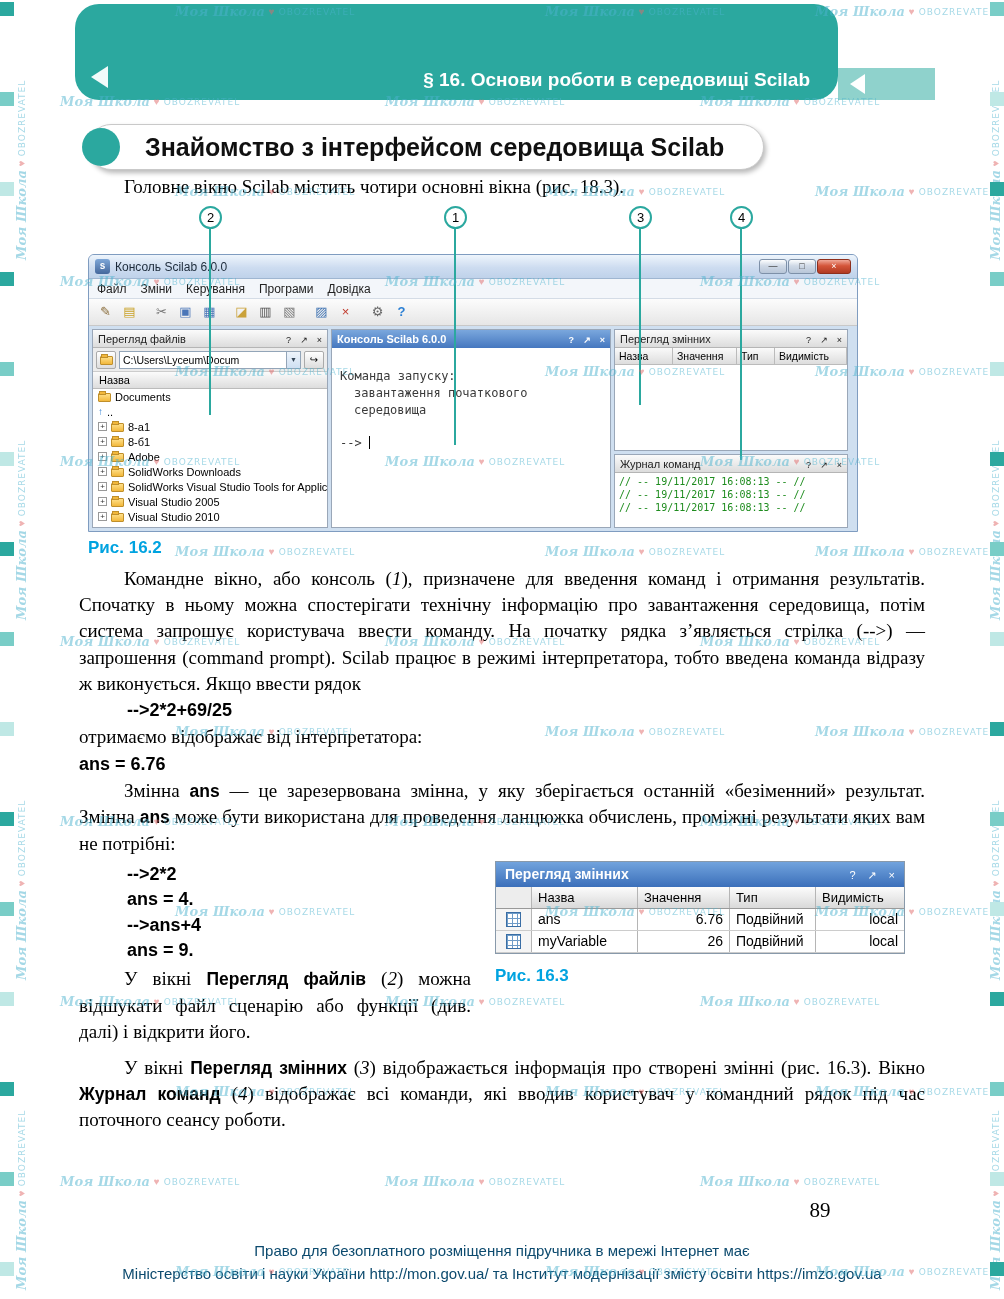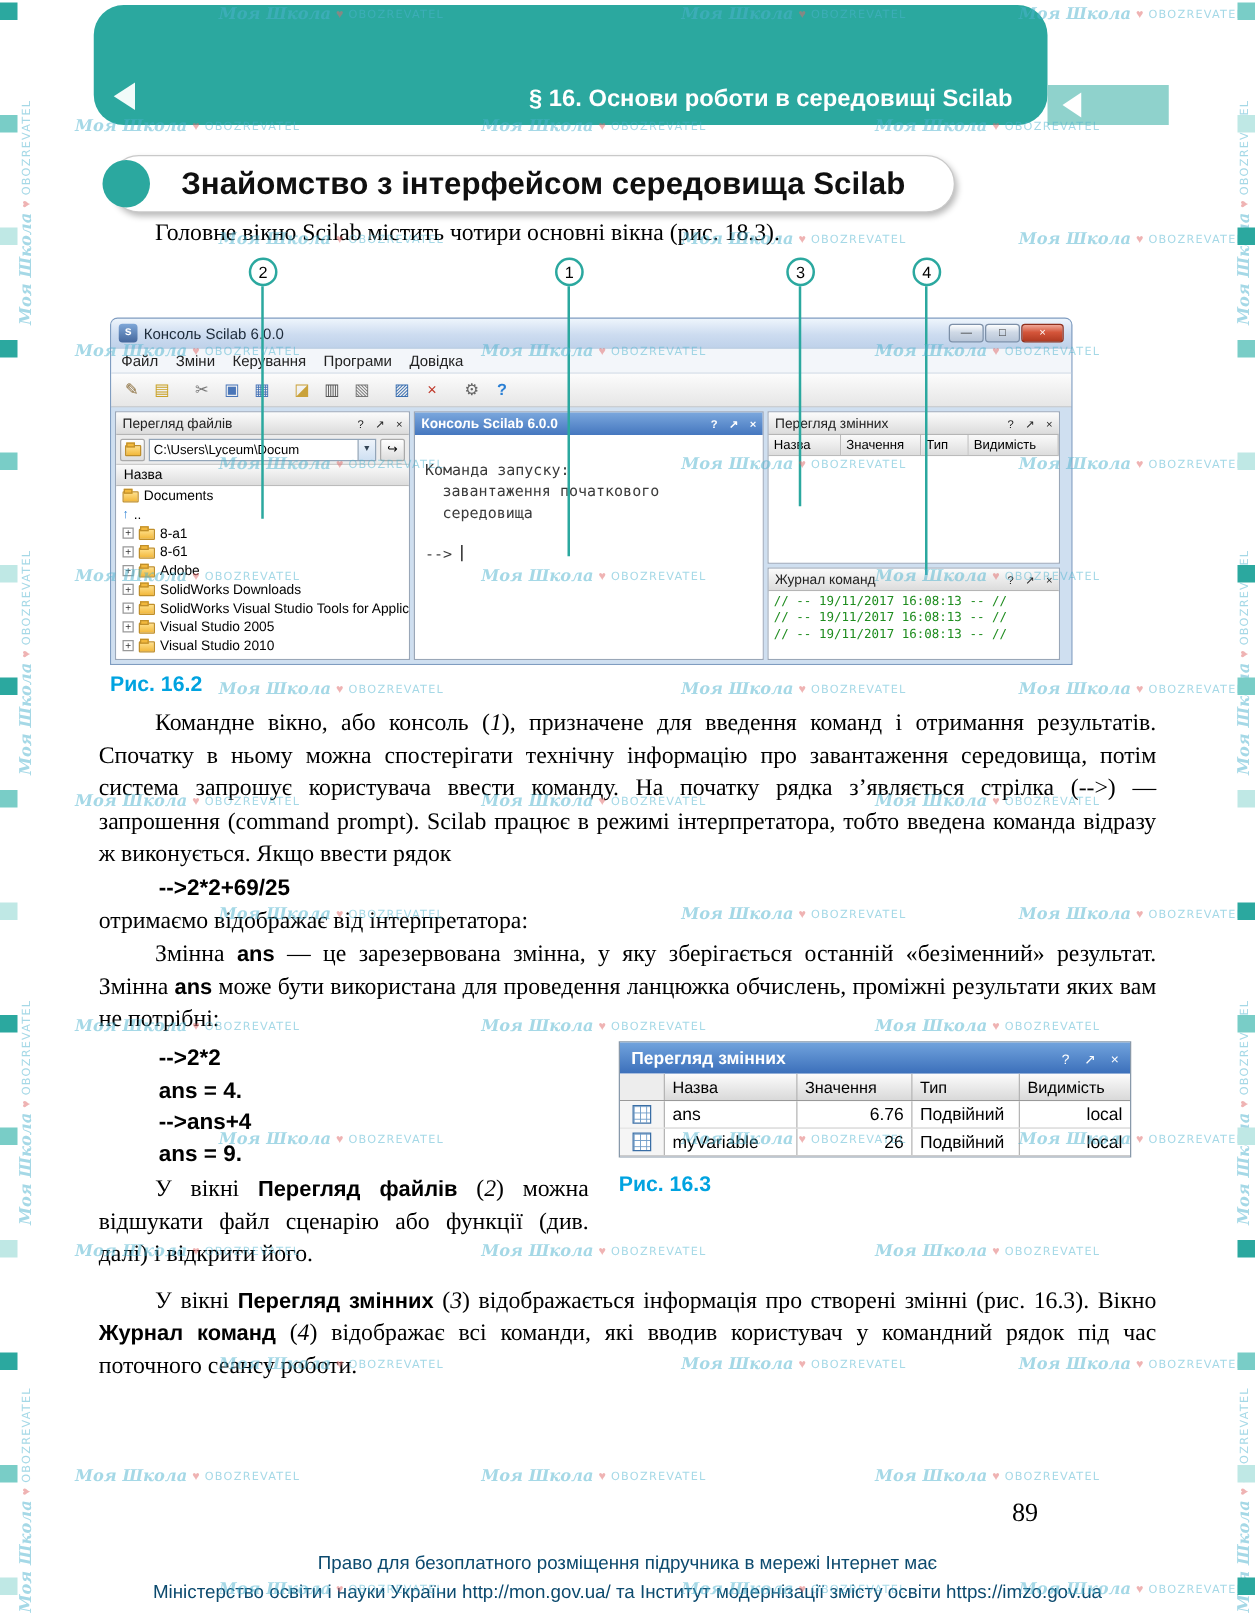--- a/index.html
+++ b/index.html
@@ -383,20 +383,21 @@
       </div>
 
     </div>
   </div>
   <div class="caption cap2">Рис. 16.2</div>
 
   <div class="bodytext">
     <p class="para"><span>Командне вікно, або консоль (</span><span class="seg-i">1</span><span>), призначене для введення команд і отримання результатів. Спочатку в ньому можна спостерігати технічну інформацію про завантаження середовища, потім система запрошує користувача ввести команду. На початку рядка з’являється стрілка (--&gt;) — запрошення (command prompt). Scilab працює в режимі інтерпретатора, тобто введена команда відразу ж виконується. Якщо ввести рядок</span></p>
     <div class="code indent1">--&gt;2*2+69/25</div>
     <p class="para noindent">отримаємо відображає від інтерпретатора:</p>
+    <div class="code">ans = 6.76</div>
     <p class="para"><span>Змінна </span><span class="seg-b seg-f">ans</span><span> — це зарезервована змінна, у яку зберігається останній «безіменний» результат. Змінна </span><span class="seg-b seg-f">ans</span><span> може бути використана для проведення ланцюжка обчислень, проміжні результати яких вам не потрібні:</span></p>
 
     <div class="split">
       <div class="split-left">
         <div class="code indent1">--&gt;2*2</div>
         <div class="code indent1">ans = 4.</div>
         <div class="code indent1">--&gt;ans+4</div>
         <div class="code indent1">ans = 9.</div>
         <p class="para"><span>У вікні </span><span class="seg-b seg-f">Перегляд файлів</span><span> (</span><span class="seg-i">2</span><span>) можна відшукати файл сценарію або функції (див. далі) і відкрити його.</span></p>
       </div>

